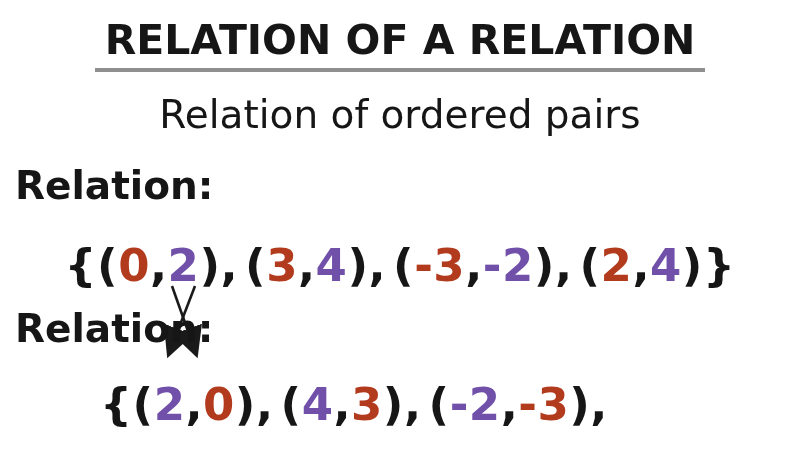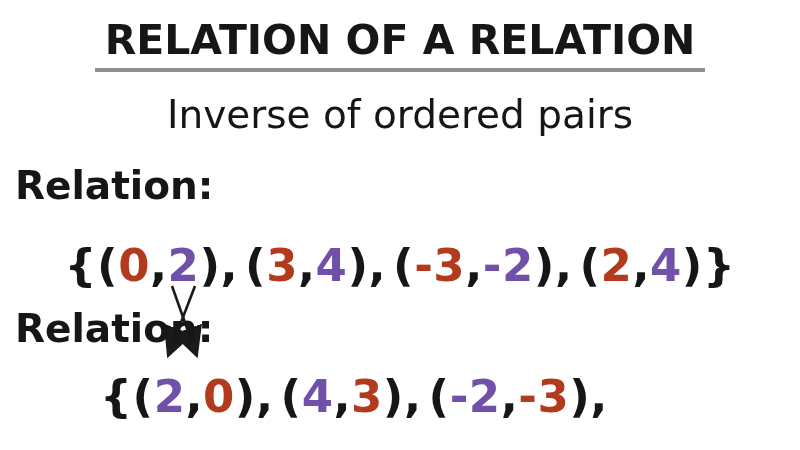--- a/index.html
+++ b/index.html
@@ -63,21 +63,21 @@
     white-space: nowrap;
     letter-spacing: 0.5px;
   }
   .relation-set {
     top: 234px;
     left: 0;
     width: 100%;
     text-align: center;
   }
   .inverse-set {
-    top: 365px;
+    top: 373px;
     left: 100px;
     text-align: right;
   }
   .set-line .sep { margin-right: 7px; }
   .swap-arrows {
     position: absolute;
     left: 150px;
     top: 283px;
     width: 70px;
     height: 92px;
@@ -85,21 +85,21 @@
 </style>
 </head>
 <body>
 
 <div class="slide">
 
   <div class="title-row">
     <span class="title">RELATION OF A RELATION</span>
   </div>
 
-  <div class="subtitle">Inverse of ordered pairs</div>
+  <div class="subtitle">Relation of ordered pairs</div>
 
   <div class="label relation-label">Relation:</div>
 
   <div class="set-line relation-set" id="relation-set"><span style="color: rgb(22, 22, 22);">{</span><span style="color: rgb(22, 22, 22);">(</span><span style="color: rgb(178, 58, 29);">0</span><span style="color: rgb(22, 22, 22);">,</span><span style="color: rgb(112, 80, 168);">2</span><span style="color: rgb(22, 22, 22);">)</span><span class="sep" style="color: rgb(22, 22, 22);">,</span><span style="color: rgb(22, 22, 22);">(</span><span style="color: rgb(178, 58, 29);">3</span><span style="color: rgb(22, 22, 22);">,</span><span style="color: rgb(112, 80, 168);">4</span><span style="color: rgb(22, 22, 22);">)</span><span class="sep" style="color: rgb(22, 22, 22);">,</span><span style="color: rgb(22, 22, 22);">(</span><span style="color: rgb(178, 58, 29);">-3</span><span style="color: rgb(22, 22, 22);">,</span><span style="color: rgb(112, 80, 168);">-2</span><span style="color: rgb(22, 22, 22);">)</span><span class="sep" style="color: rgb(22, 22, 22);">,</span><span style="color: rgb(22, 22, 22);">(</span><span style="color: rgb(178, 58, 29);">2</span><span style="color: rgb(22, 22, 22);">,</span><span style="color: rgb(112, 80, 168);">4</span><span style="color: rgb(22, 22, 22);">)</span><span style="color: rgb(22, 22, 22);">}</span></div>
 
   <svg class="swap-arrows" viewBox="0 0 70 92" xmlns="http://www.w3.org/2000/svg">
     <defs>
       <marker id="arrowhead" markerWidth="13" markerHeight="13" refX="9" refY="6" orient="auto">
         <path d="M0,0 L12,6 L0,12 Z" fill="#1a1a1a"></path>
       </marker>

